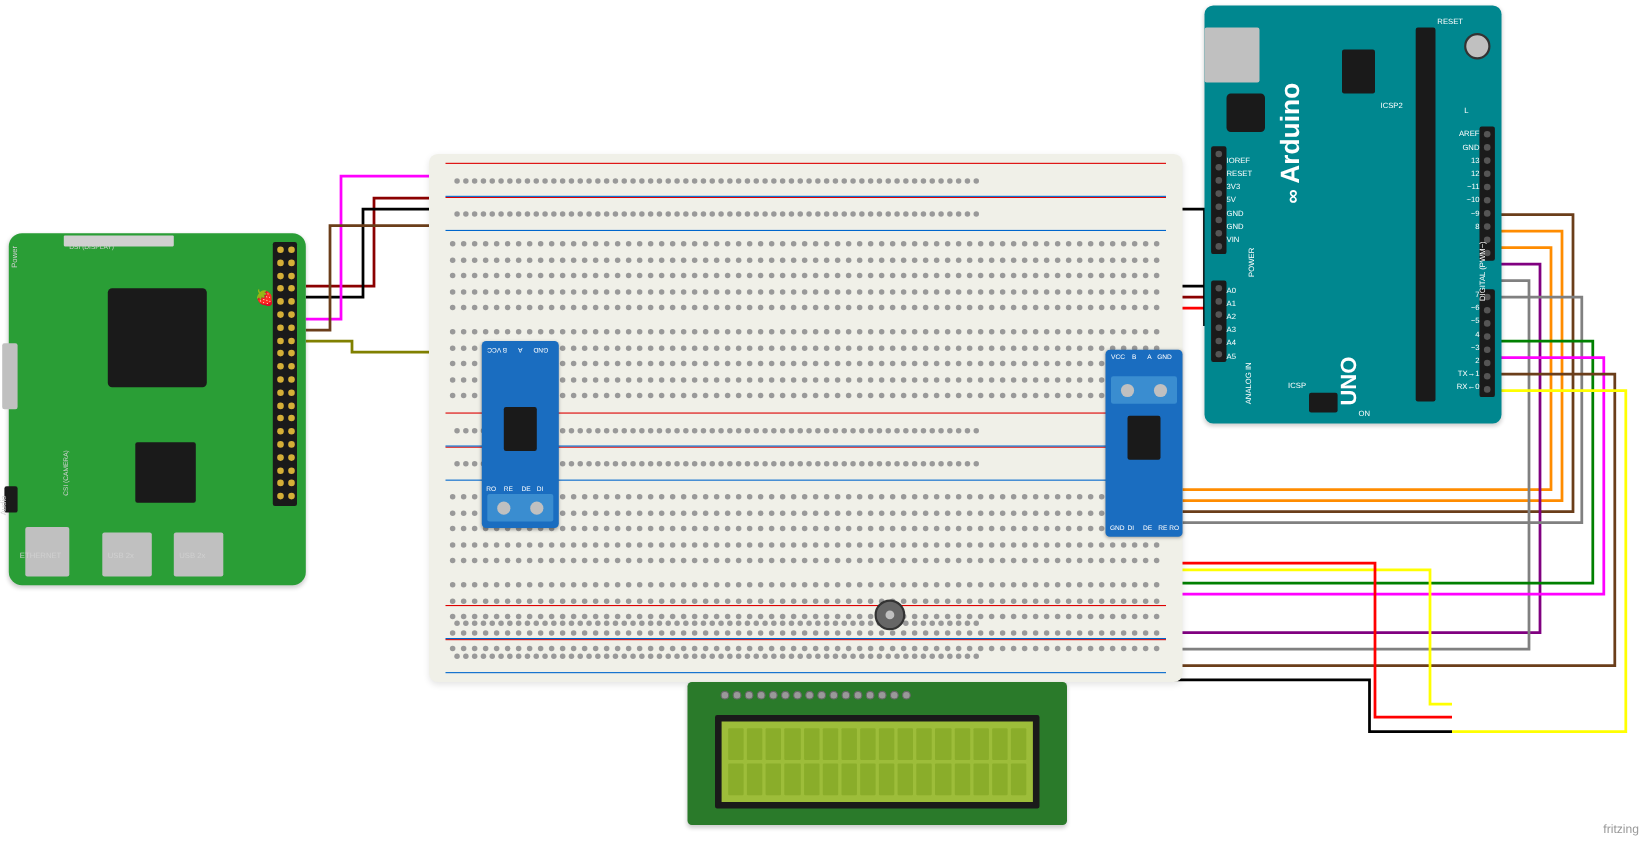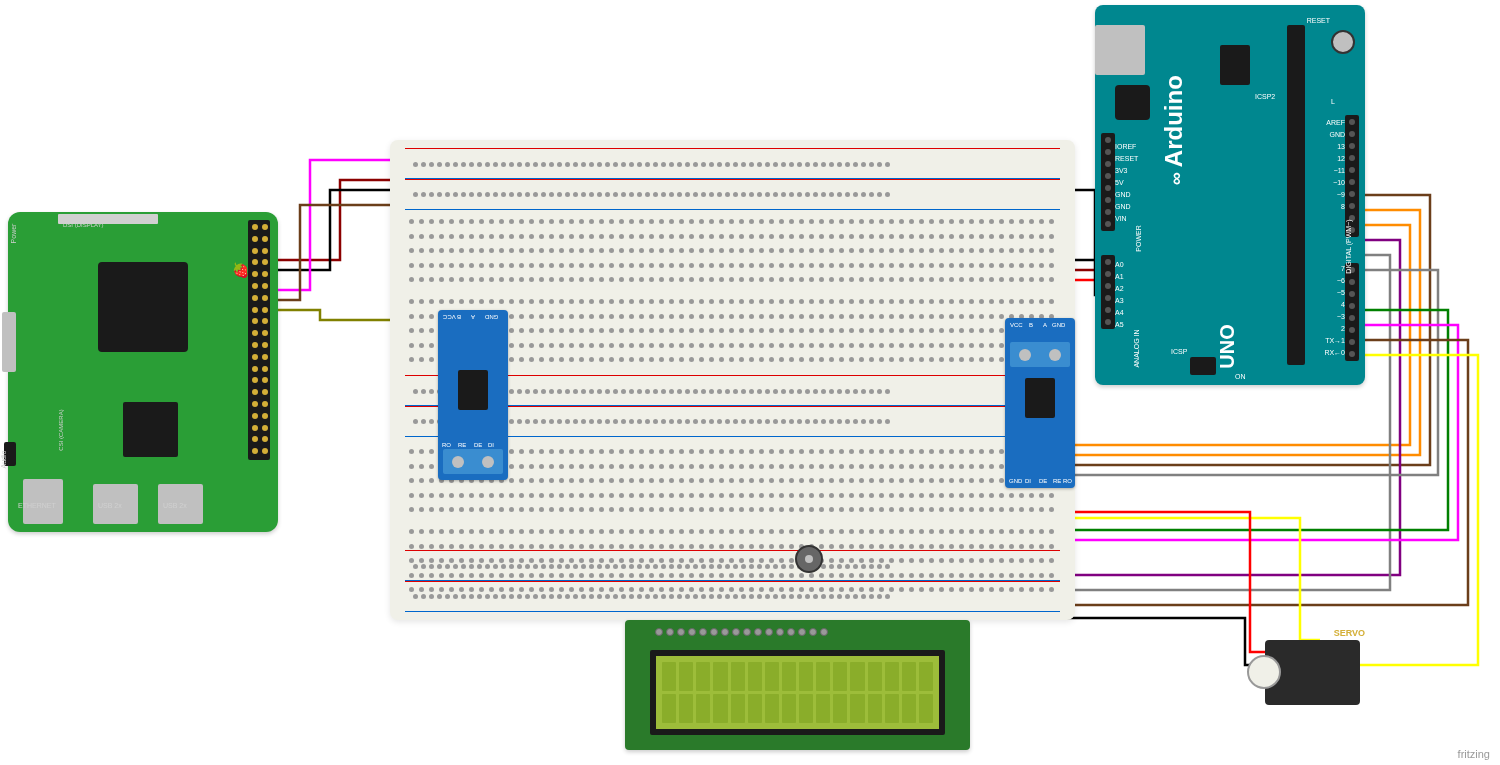--- a/index.html
+++ b/index.html
@@ -2034,22 +2034,17 @@
         <div class="cell"></div>
         <div class="cell"></div>
         <div class="cell"></div>
         <div class="cell"></div>
         <div class="cell"></div>
         <div class="cell"></div>
         <div class="cell"></div>
     </div>
   </div>
 
-  <div class="servo">
-    <div class="servo-body"></div>
-    <div class="servo-arm"></div>
-    <div class="servo-label">SERVO</div>
-  </div>
 
   <div class="pot"></div>
 
   <div class="fritzing">fritzing</div>
 </div>
 
 </body></html>

